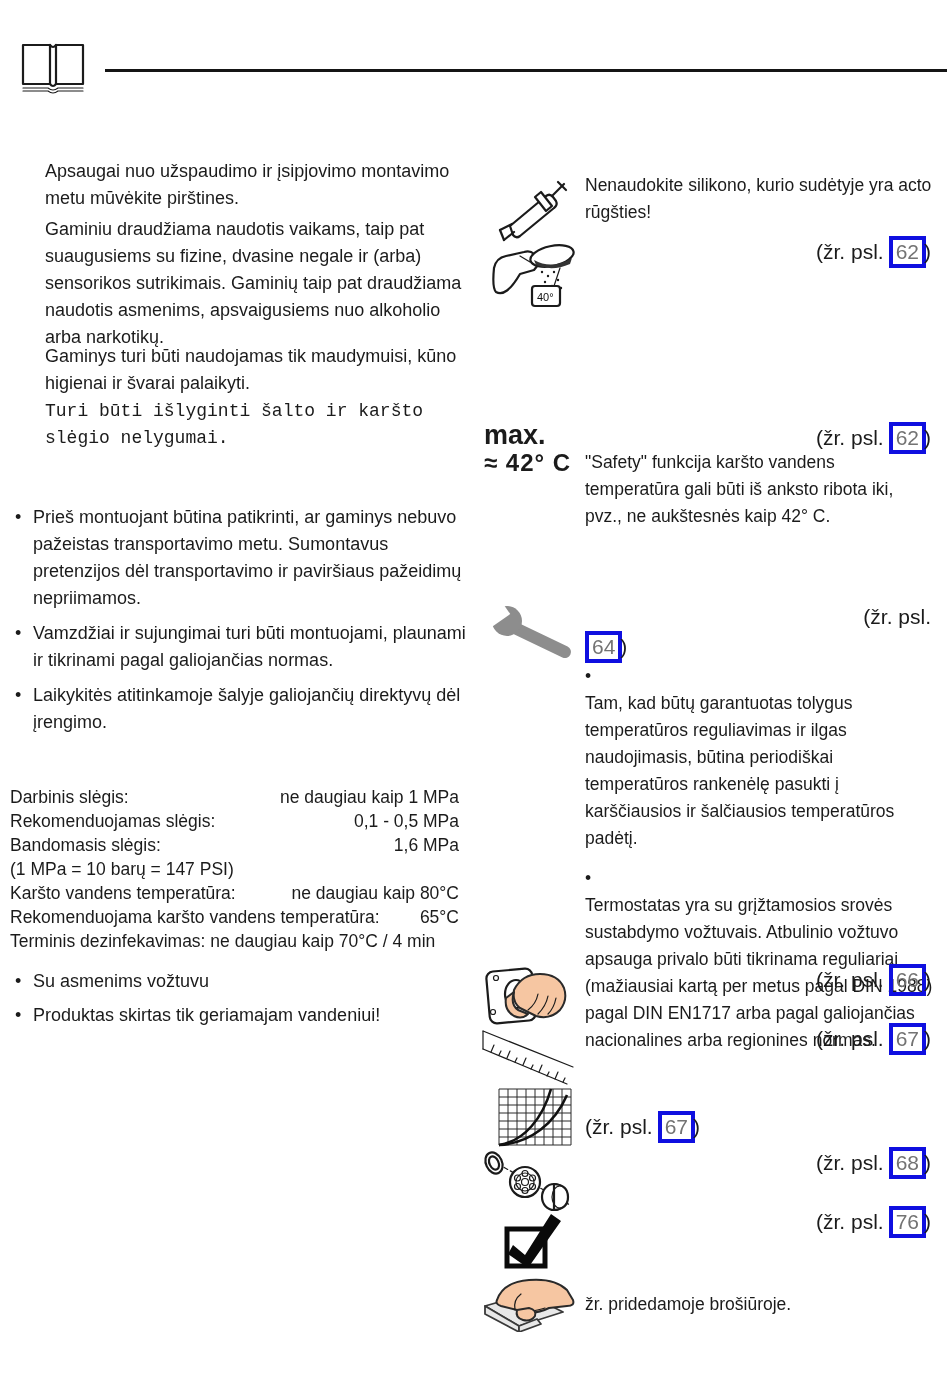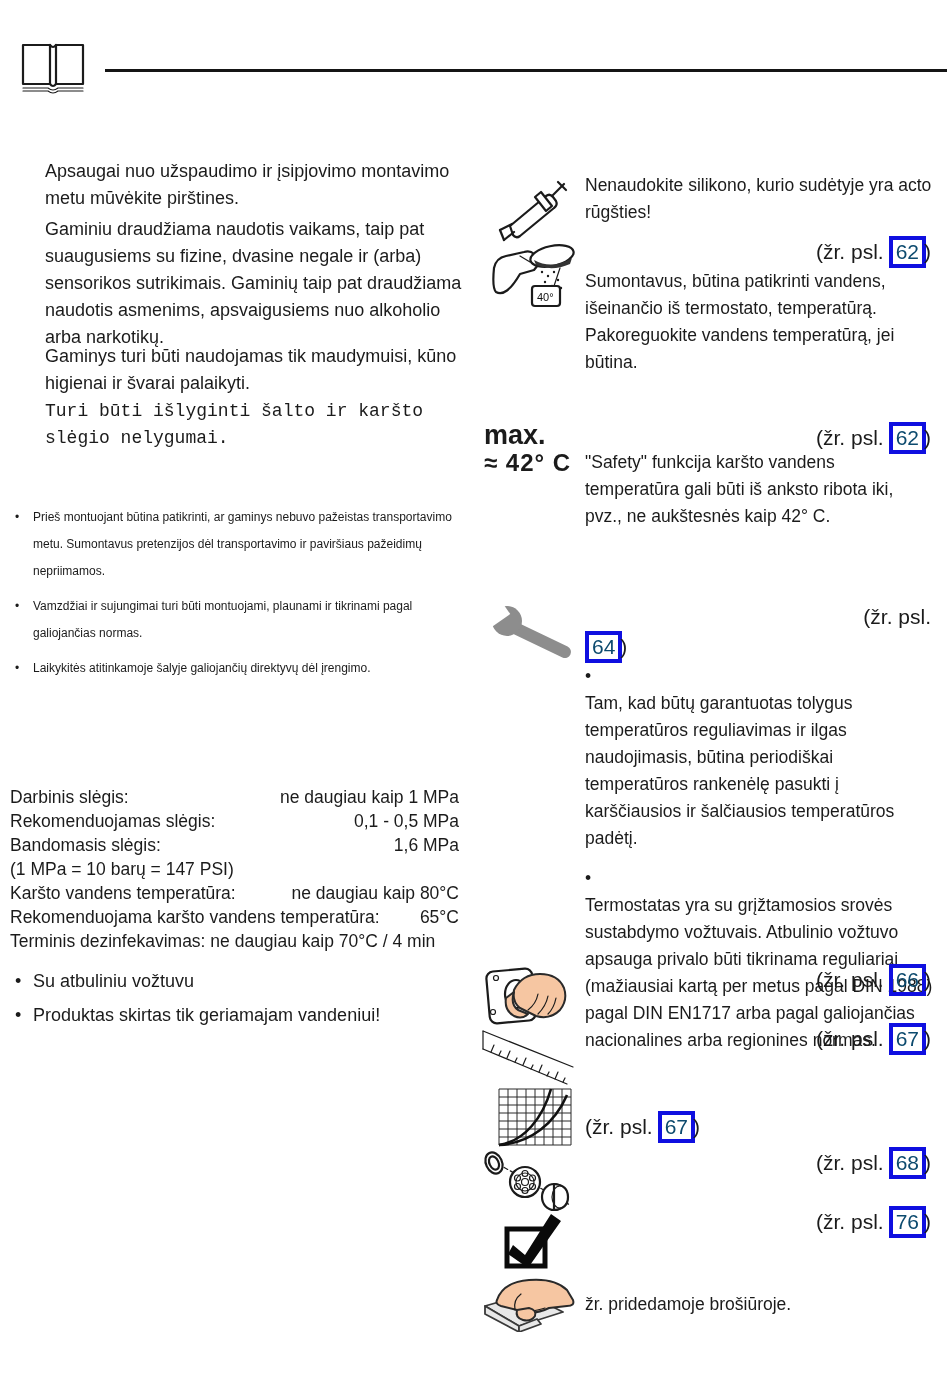--- a/index.html
+++ b/index.html
@@ -13,36 +13,36 @@
   .page{
     position:relative;width:950px;height:1374px;background:#fff;
     font-family:"Liberation Sans", sans-serif;color:var(--text-color);
     overflow:hidden;
     margin-top:30px;
   }
   .topline{position:absolute;left:105px;top:39px;width:842px;height:3px;background:#151515;}
   .icon{position:absolute;}
   
   .lpara{position:absolute;left:45px;width:420px;font-size:18px;line-height:27px;}
-  .lbullets{position:absolute;left:15px;top:474px;width:452px;font-size:12px;line-height:27px;}
+  .lbullets{position:absolute;left:15px;top:474px;width:452px;font-size:18px;line-height:27px;}
   .bullet-item{display:flex;margin-bottom:8px;}
   .bullet-item .dot{width:18px;flex:0 0 18px;}
   .bullet-item .dot::before{content:"\2022";}
   .specs{position:absolute;left:10px;top:755px;width:449px;font-size:17.5px;line-height:24px;}
   .spec-row{display:flex;justify-content:space-between;}
   .spec-row .v{text-align:right;white-space:nowrap;}
   .spec-bullets{position:absolute;left:15px;top:939px;width:452px;font-size:18px;line-height:24px;}
   .spec-bullets .bullet-item{margin-bottom:10px;}
   
   .rnote{position:absolute;left:585px;width:348px;font-size:17.5px;line-height:27px;}
   .ref{position:absolute;left:585px;width:346px;font-size:21px;line-height:27px;text-align:right;white-space:nowrap;}
   .ref.leftalign{text-align:left;}
   .pagebox{
     display:inline-block;border:4px solid var(--link-blue);
-    padding:0 3px;margin-left:5px;margin-right:-2px;line-height:24px;color:#0c4a6e;
+    padding:0 3px;margin-left:5px;margin-right:-2px;line-height:24px;color:#737373;
   }
   .maxblock{position:absolute;left:484px;top:391px;font-weight:bold;}
   .maxblock .l1{font-size:27px;line-height:28px;}
   .maxblock .l2{font-size:24px;line-height:28px;letter-spacing:1px;}
   .rbullets{position:absolute;left:585px;top:633px;width:350px;font-size:17.5px;line-height:27px;}
   .rbullets .bullet-item{margin-bottom:13px;flex-direction:column;}
   .rbullets .bullet-item .dot{width:16px;flex:0 0 16px;}
   svg{display:block;}
   .stroke{fill:none;stroke:#1b1b1b;stroke-width:2.2;stroke-linecap:round;stroke-linejoin:round;}
   .thin{stroke-width:1.2;}
@@ -114,21 +114,21 @@
       <span class="v">65°C</span>
     </div>
     <div class="spec-row">
       <span class="k">Terminis dezinfekavimas: ne daugiau kaip 70°C / 4 min</span>
     </div>
   </div>
 
   <div class="spec-bullets">
     <div class="bullet-item">
       <span class="dot"></span>
-      <span>Su atbuliniu vožtuvu</span>
+      <span>Su asmenims vožtuvu</span>
     </div>
     <div class="bullet-item">
       <span class="dot"></span>
       <span>Produktas skirtas tik geriamajam vandeniui!</span>
     </div>
   </div>
 
   <span class="icon" style="left:494px;top:150px;">
     <svg width="74" height="62" viewBox="0 0 74 62">
       <path class="fillwhite" d="M16,46 L52,16 Q56,13 59,17 L62,21 Q64,25 60,28 L26,56 Q22,59 19,55 Z"></path>
@@ -160,21 +160,20 @@
           <circle cx="71" cy="48" r="1.2"></circle>
       </g>
       <path class="stroke thin" d="M70,28 L64,46"></path>
       <rect class="fillwhite" x="42" y="46" width="28" height="20" rx="3"></rect>
       <text class="icon-text" x="47" y="61">40°</text>
     </svg>
   </span>
   <div class="ref" style="top:206px;padding-right:95px;">
     <span>(žr. psl.</span><span class="pagebox">62</span><span>)</span>
   </div>
-  <div class="rnote" style="top:238px;">Sumontavus, būtina patikrinti vandens, išeinančio iš termostato, temperatūrą. Pakoreguokite vandens temperatūrą, jei būtina.</div>
 
   <div class="maxblock">
     <div class="l1">max.</div>
     <div class="l2">≈ 42° C</div>
   </div>
   <div class="ref" style="top:392px;padding-right:27px;">
     <span>(žr. psl.</span><span class="pagebox">62</span><span>)</span>
   </div>
   <div class="rnote" style="top:419px;">"Safety" funkcija karšto vandens temperatūra gali būti iš anksto ribota iki, pvz., ne aukštesnės kaip 42° C.</div>
 

